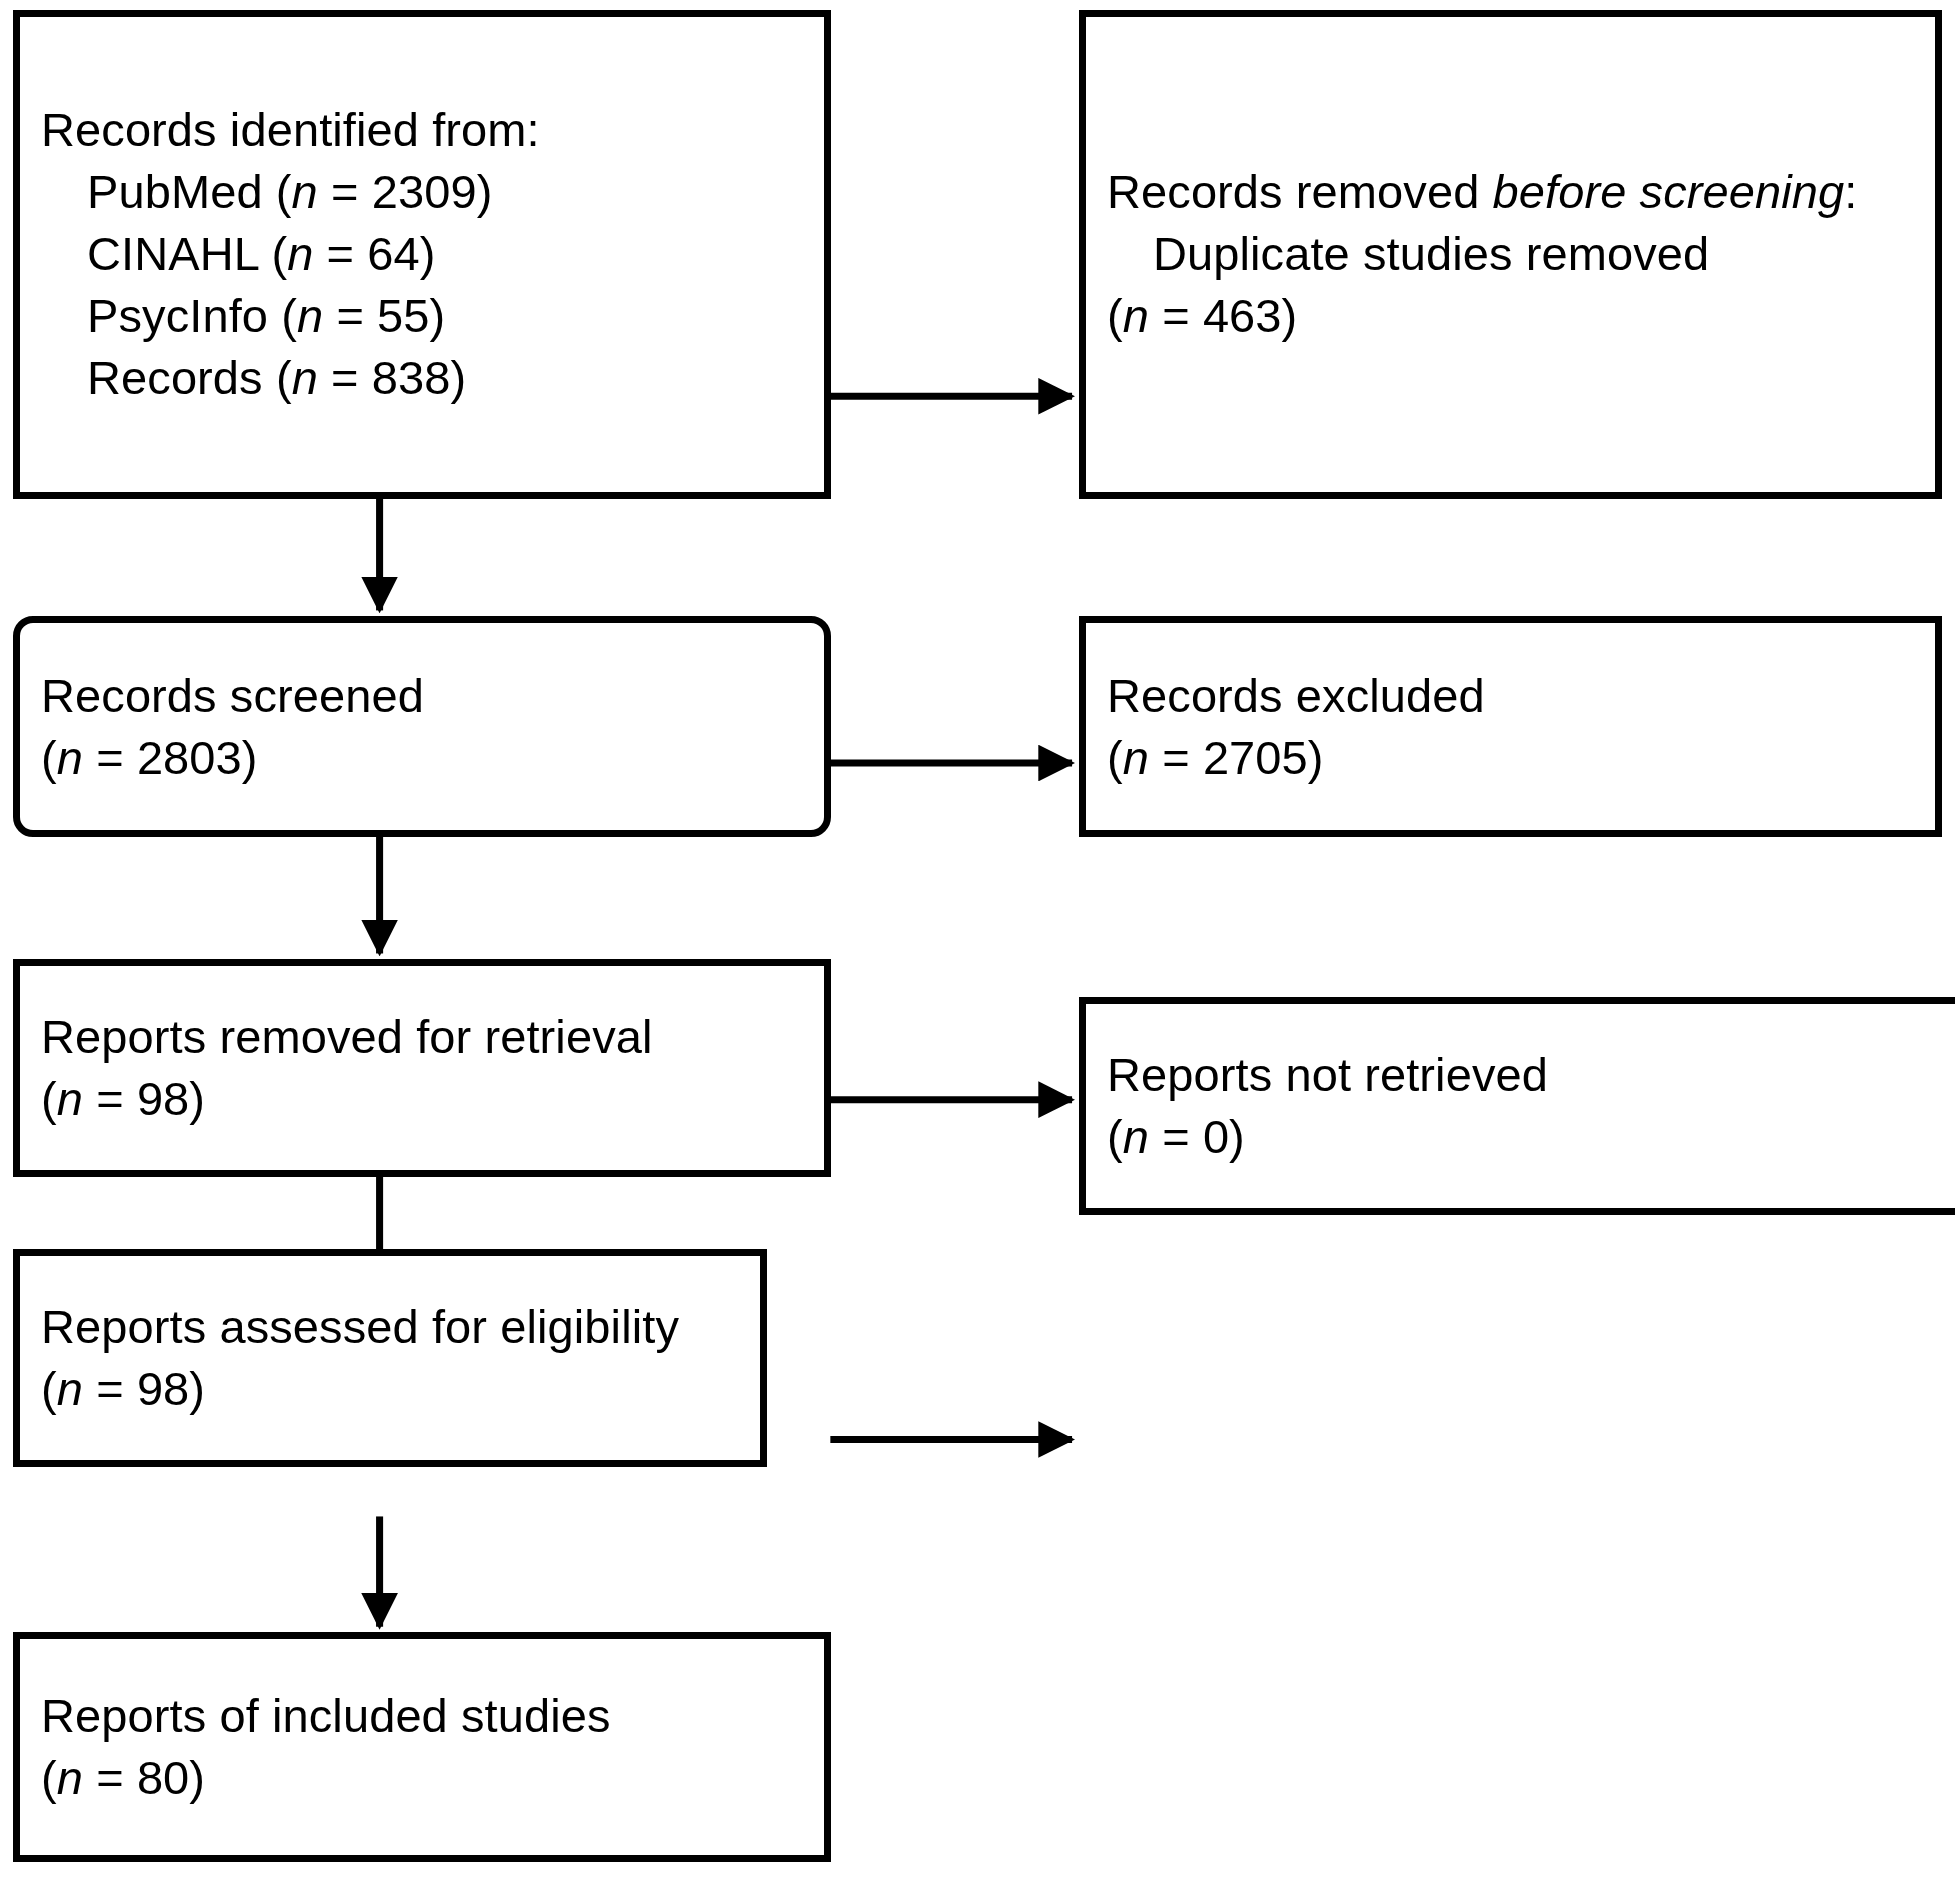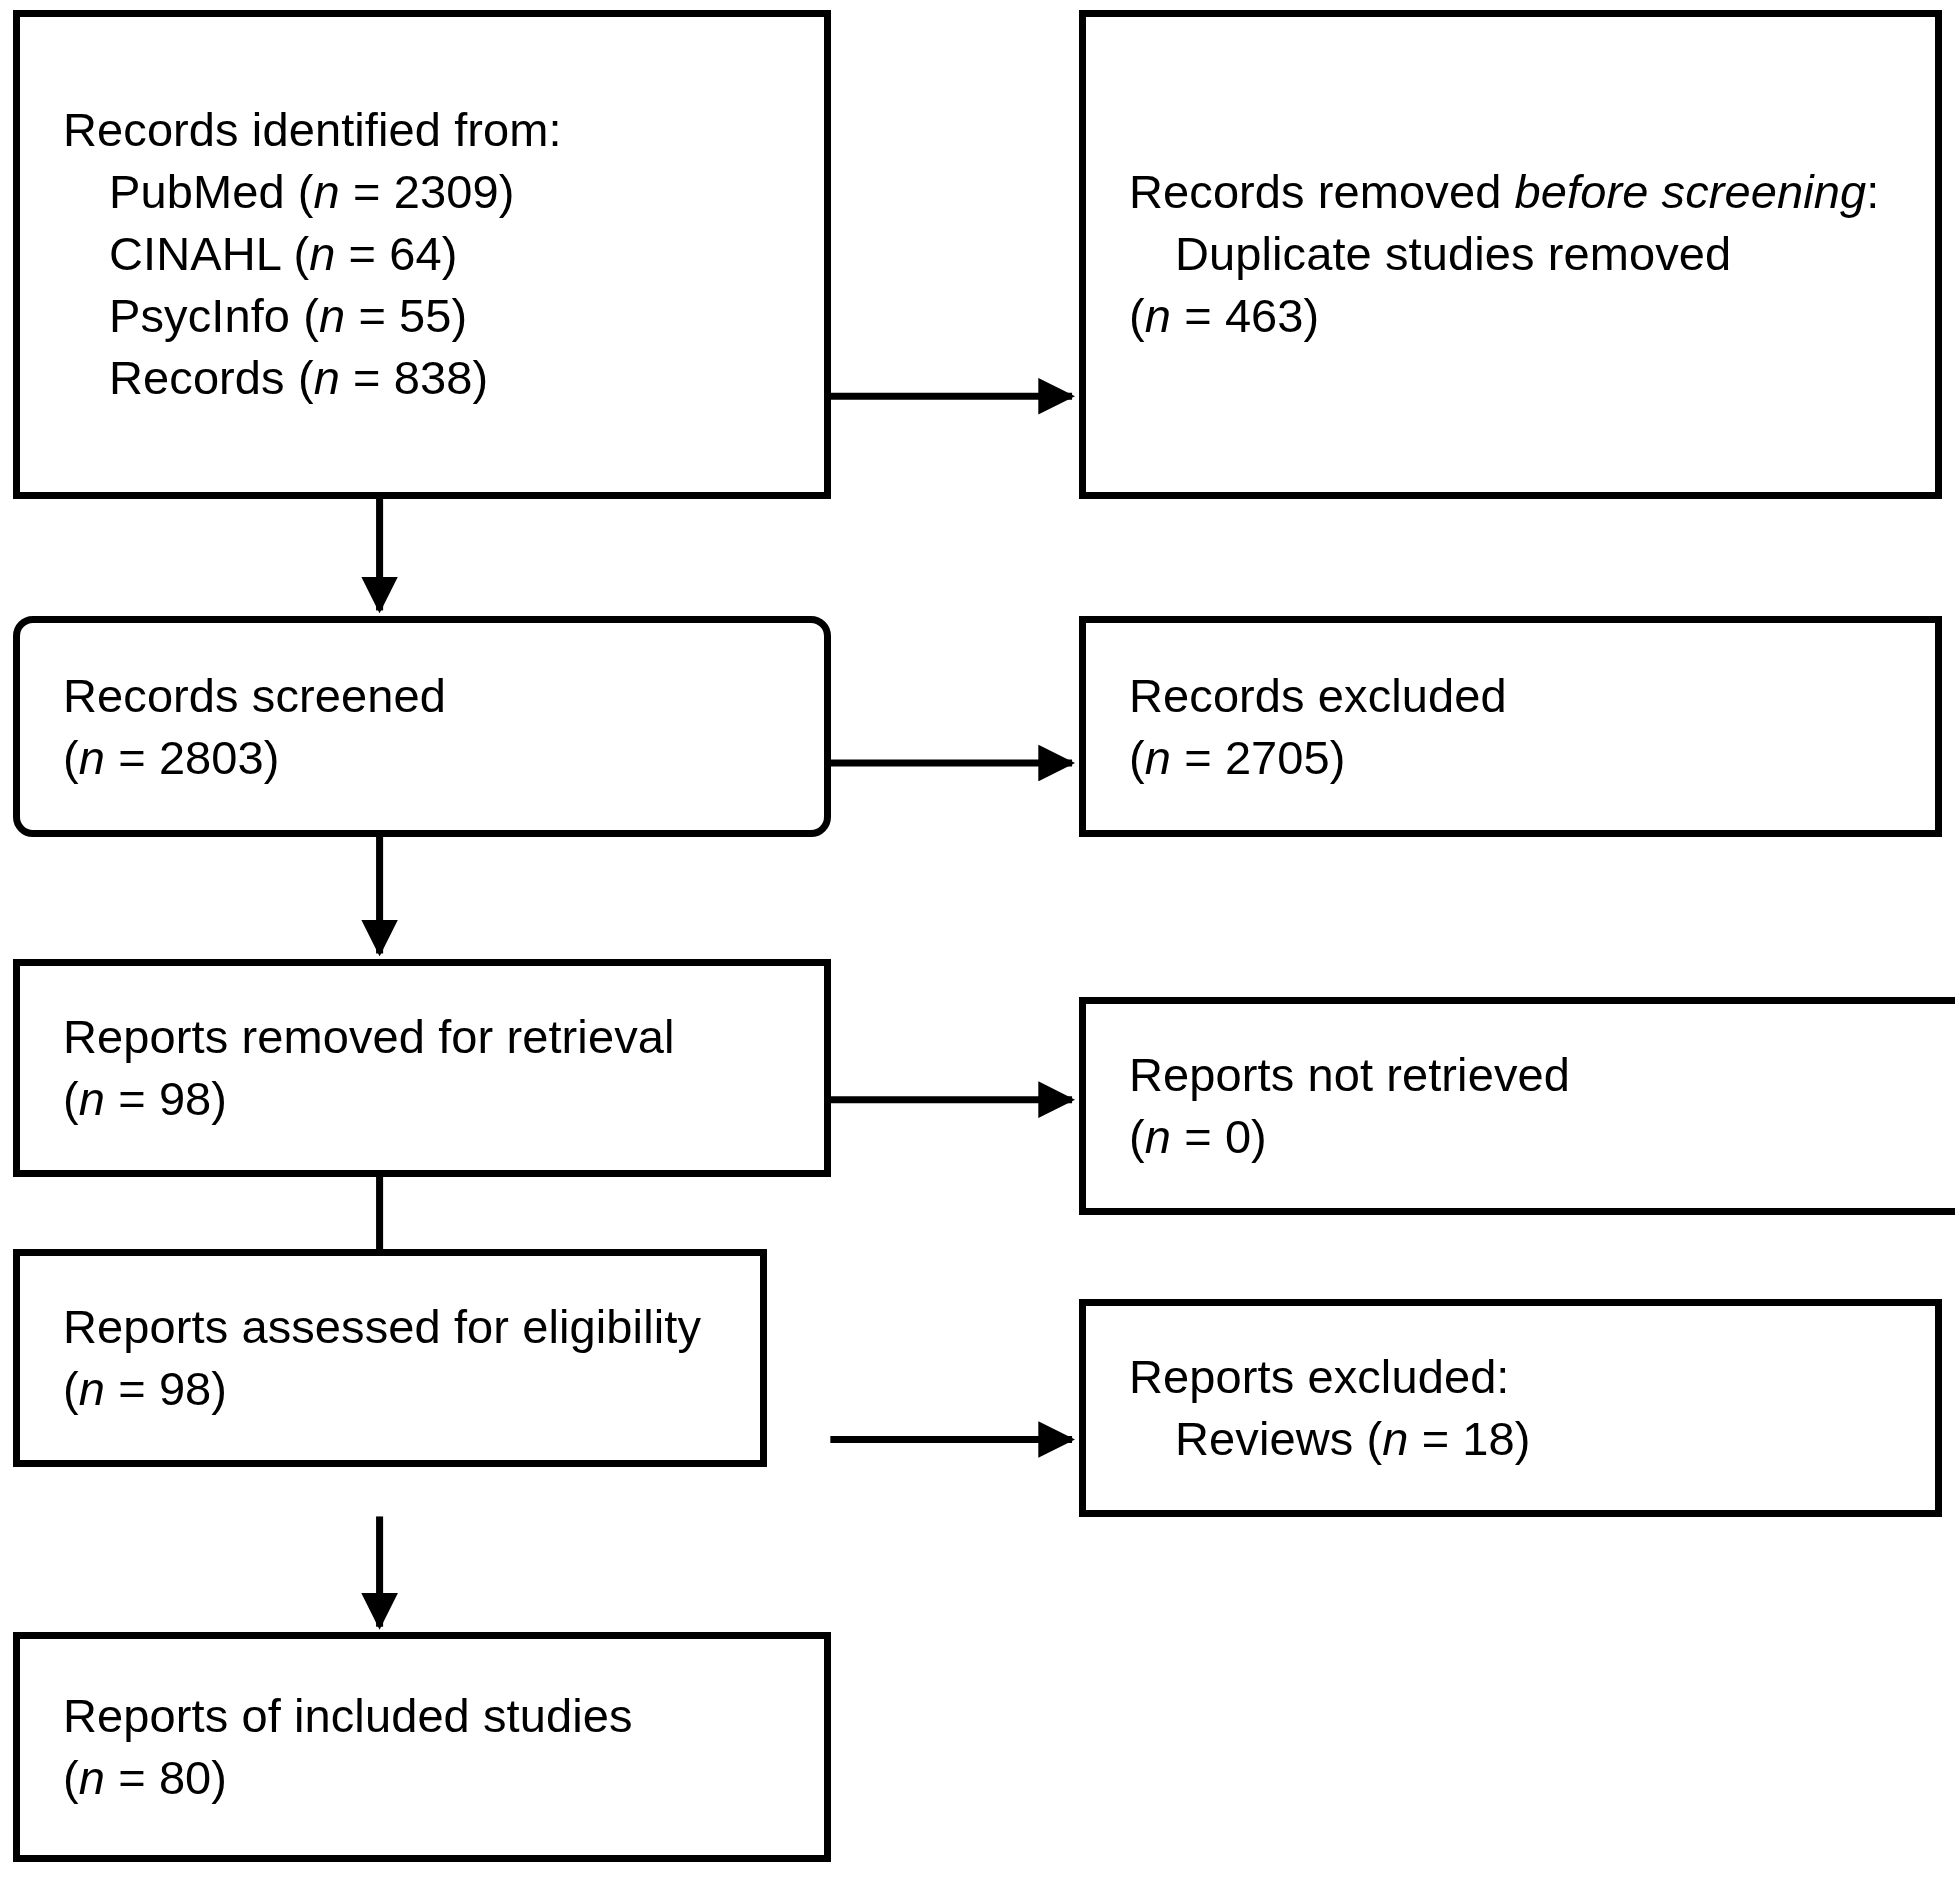--- a/index.html
+++ b/index.html
@@ -21,21 +21,21 @@
     box-sizing: border-box;
     border: 7px solid #000000;
     background: #ffffff;
   }
   .box-inner {
     position: absolute;
     left: 0;
     right: 0;
     top: 50%;
     transform: translateY(-50%);
-    padding: 0 43px;
+    padding: 0 21px;
   }
   .line {
     font-size: 47px;
     line-height: 1.32;
     color: #000000;
     white-space: nowrap;
     letter-spacing: 0.1px;
   }
   .indent1 { padding-left: 46px; }
   .ital { font-style: italic; }
@@ -124,26 +124,20 @@
     </div>
   </div>
 
   <div class="box" style="left:13px; top:1249px; width:754px; height:218px;">
     <div class="box-inner">
       <div class="line">Reports assessed for eligibility</div>
       <div class="line">(<i>n</i> = 98)</div>
     </div>
   </div>
 
-  <div class="box" style="left:1079px; top:1299px; width:863px; height:218px;">
-    <div class="box-inner">
-      <div class="line">Reports excluded:</div>
-      <div class="line indent1"><span>Reviews</span> <span>(<i>n</i> = 18)</span></div>
-    </div>
-  </div>
 
   <div class="box" style="left:13px; top:1632px; width:818px; height:230px;">
     <div class="box-inner">
       <div class="line">Reports of included studies</div>
       <div class="line">(<i>n</i> = 80)</div>
     </div>
   </div>
 
 </div>
 

